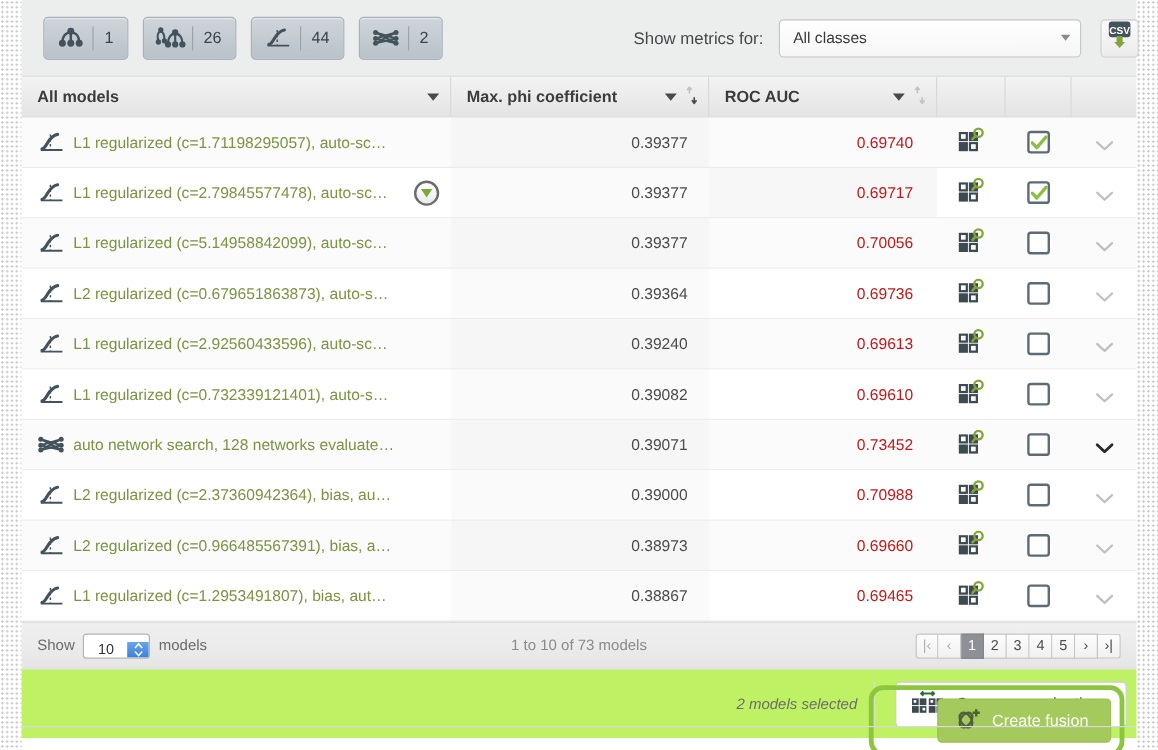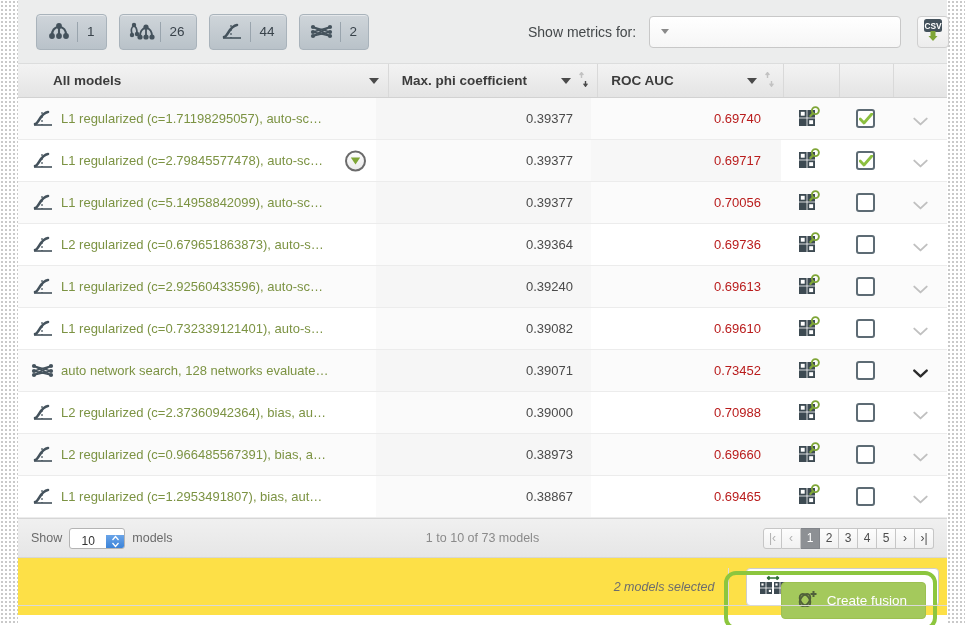--- a/index.html
+++ b/index.html
@@ -85,21 +85,21 @@
     height: 34px; flex: none;
     background: linear-gradient(#f3f3f3, #e4e4e4);
     border-bottom: 1px solid #d2d2d2;
     display: flex;
     font-size: 13.5px; font-weight: bold; color: #3c3c3c;
   }
   .th { display: flex; align-items: center; padding: 0 9px 0 13px; border-right: 1px solid #d9d9d9; }
   .th .lbl { flex: 1; }
   .th .hcar { width: 0; height: 0; border-left: 5px solid transparent; border-right: 5px solid transparent; border-top: 6px solid #4a4a4a; margin-left: 6px; }
   .th .sortic { margin-left: 8px; }
-  .th-name { width: 358px; margin-left: 22px; }
+  .th-name { width: 358px; }
   .th-phi  { width: 215px; }
   .th-roc  { width: 190px; }
   .th-act  { width: 57px; }
   .th-chk  { width: 55px; }
   .th-exp  { width: 54px; border-right: none; }
 
   .tbody { flex: none; }
   .row {
     height: 42px; display: flex; align-items: center;
     border-bottom: 1px solid #ececec;
@@ -174,21 +174,21 @@
     font-size: 12px; color: #4d4d4d; cursor: pointer;
   }
   .pg:first-child { border-left: 1px solid #c6c6c6; border-radius: 3px 0 0 3px; }
   .pg:last-child { border-radius: 0 3px 3px 0; }
   .pg.active { background: #8d9094; color: #fff; border-color: #82858a; }
   .pg.dim { color: #b0b0b0; }
 
   
   .actionbar {
     flex: 1;
-    background: #fde047;
+    background: #bef264;
     display: flex; align-items: center; justify-content: flex-end;
     padding-right: 8px;
     position: relative;
   }
   .selcount { font-size: 12.5px; font-style: italic; color: #6d6d6d; margin-right: 14px; }
   .vline { width: 1px; height: 38px; background: #dcdcdc; margin-right: 17px; }
   .btn-compare {
     height: 38px; padding: 0 14px 0 12px;
     background: #fff; border: 1px solid #cdcdcd; border-radius: 4px;
     display: flex; align-items: center; gap: 9px;
@@ -294,20 +294,21 @@
             </svg>
           </span>
           <span class="sep"></span>
           <span class="cnt">2</span>
         </div>
       </div>
 
       <div class="metrics-label">Show metrics for:</div>
 
       <div class="dd">
+        <span class="val">All classes</span>
         <span class="car"></span>
       </div>
 
       <div class="csvbtn">
         <span>
           <svg width="22" height="24" viewBox="0 0 22 24">
             <rect x="2" y="1" width="18" height="13" rx="2.5" fill="#44525c"></rect>
             <text x="11" y="11" font-family="Liberation Sans, sans-serif" font-size="8.4" font-weight="bold" fill="#ffffff" text-anchor="middle">CSV</text>
             <path d="M11 13 L 11 19" stroke="#7fa637" stroke-width="5"></path>
             <path d="M6.5 18 L 15.5 18 L 11 23 Z" fill="#7fa637"></path>

